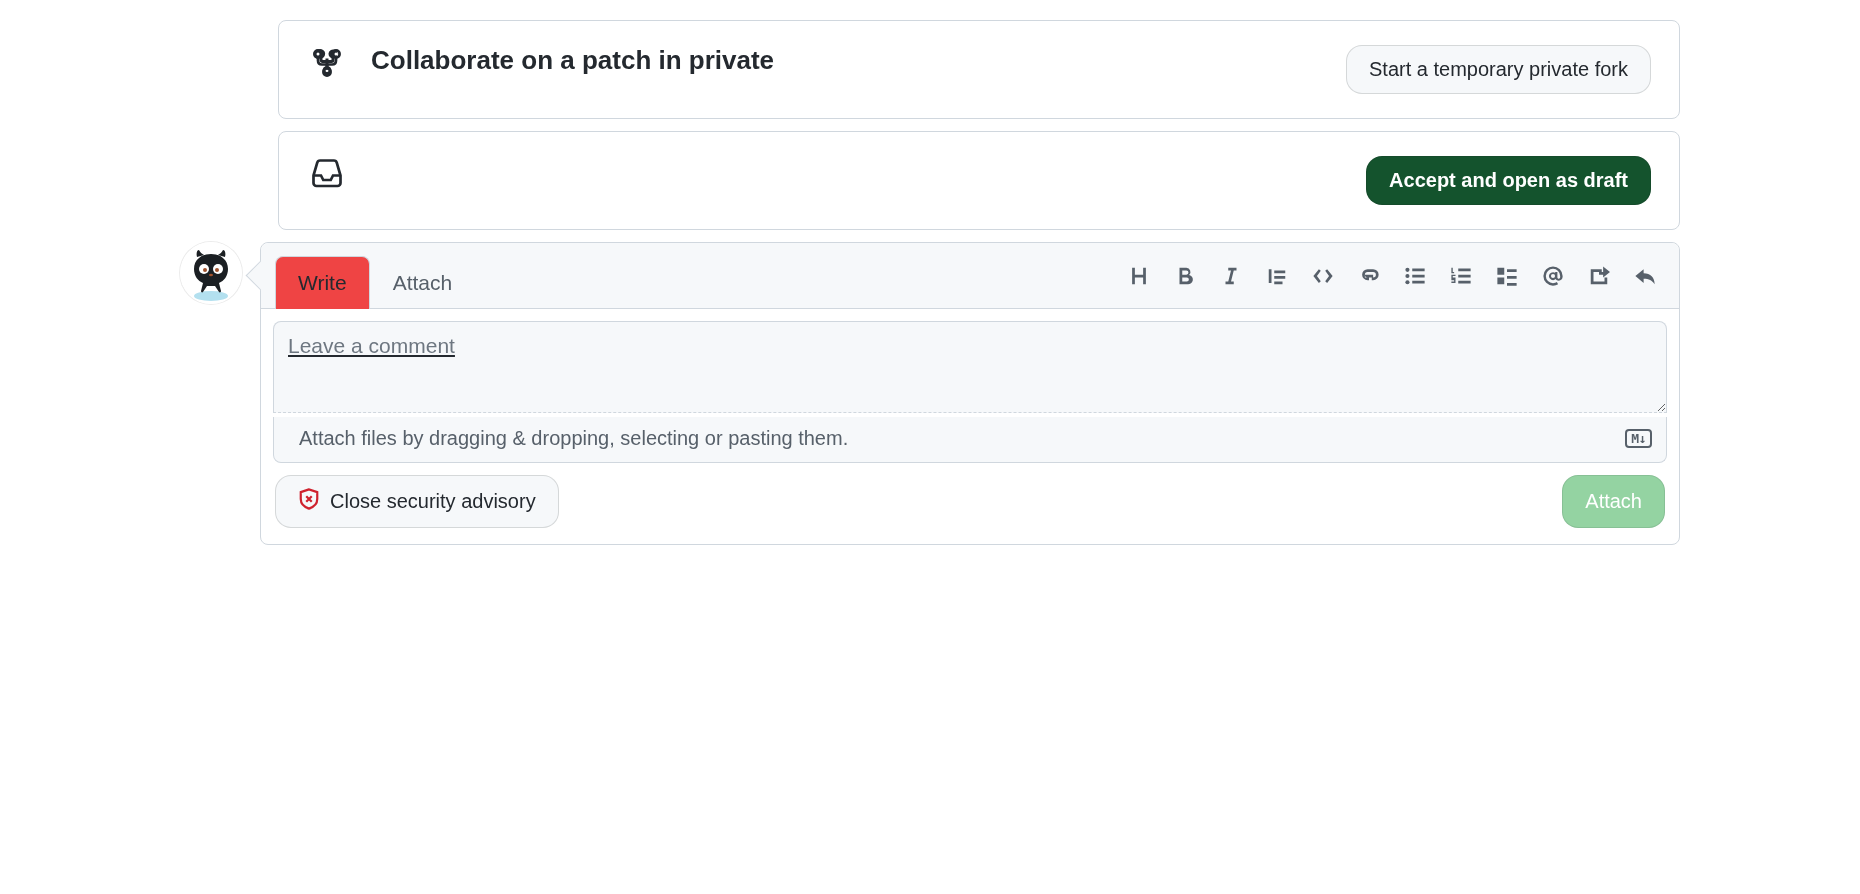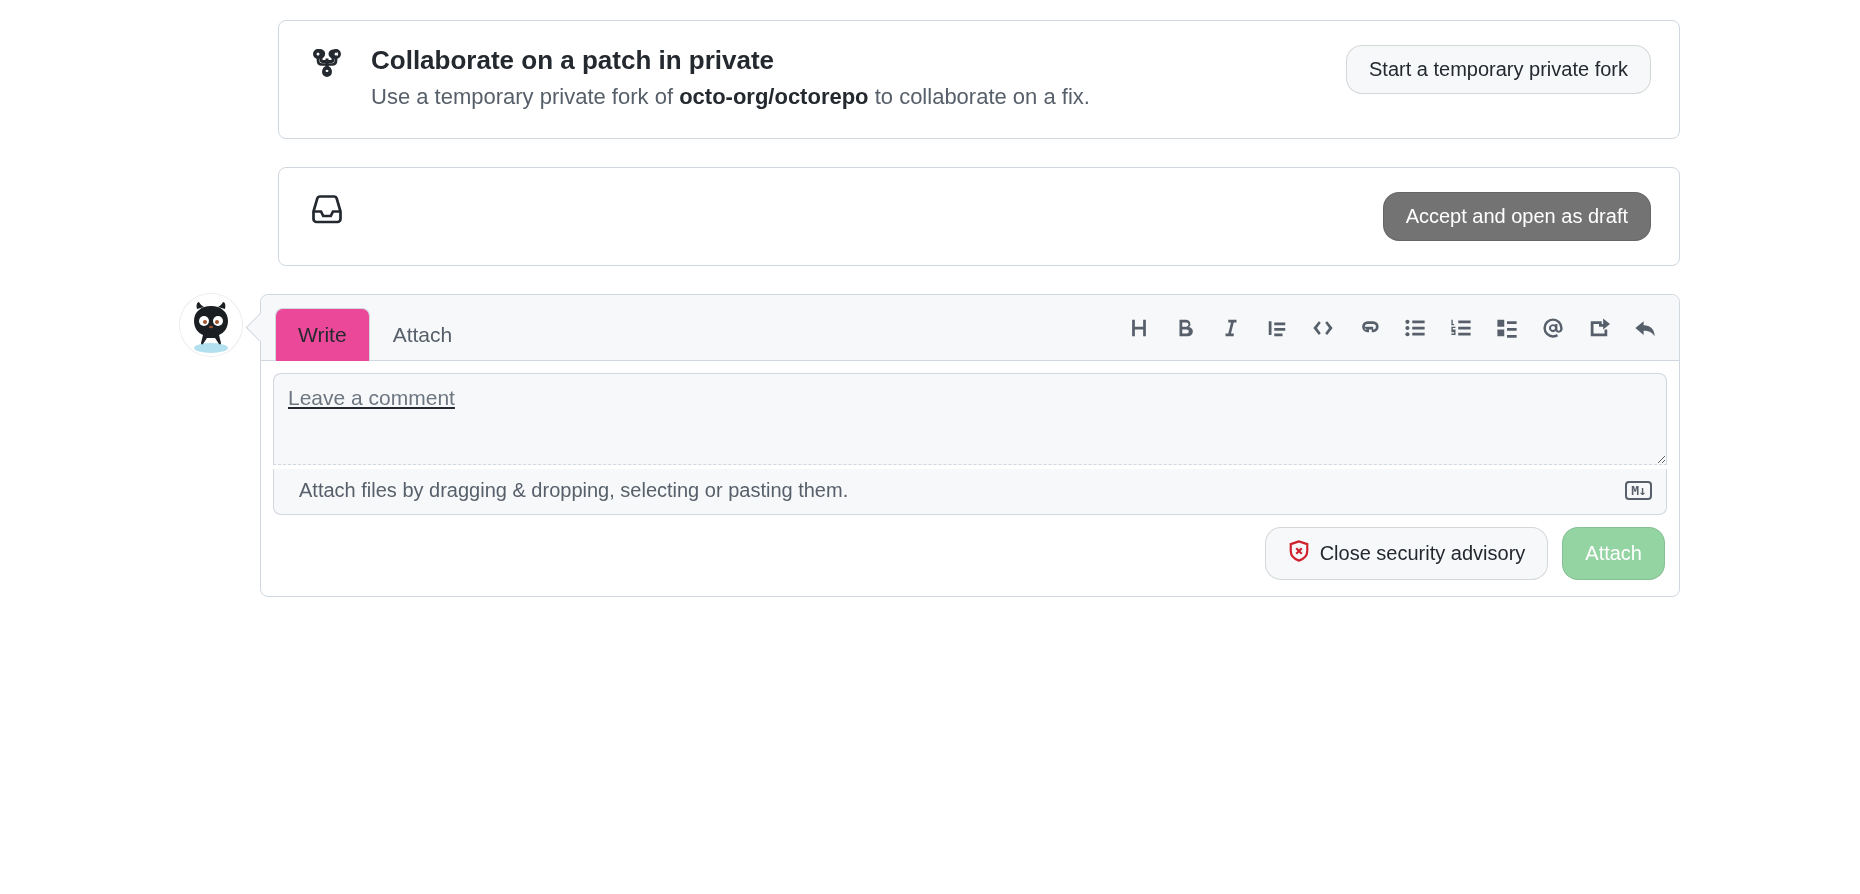--- a/index.html
+++ b/index.html
@@ -11,21 +11,21 @@
     }
     .container {
       max-width: 1540px;
       margin: 0 auto;
       padding: 0 20px;
     }
     .card {
       border: 1px solid #d0d7de;
       border-radius: 8px;
       background: #ffffff;
-      margin-bottom: 28px;
+      margin-bottom: 12px;
       margin-left: 98px;
       padding: 24px 28px;
       display: flex;
       align-items: flex-start;
       gap: 24px;
     }
     .card-icon {
       flex-shrink: 0;
       width: 40px;
       height: 40px;
@@ -54,23 +54,24 @@
       font-weight: 500;
       border-radius: 16px;
       padding: 12px 22px;
       cursor: pointer;
       border: 1px solid rgba(27,31,36,0.15);
       background: #f6f8fa;
       color: #24292f;
       white-space: nowrap;
     }
     .btn-primary {
-      background: #737373;
+      background: #14532d;
       border-color: rgba(27,31,36,0.15);
       color: #ffffff;
+      font-weight: bold;
     }
     .btn-primary-disabled {
       background: #94d3a2;
       border-color: rgba(27,31,36,0.1);
       color: #ffffff;
       cursor: default;
     }
     .btn-icon-inline {
       display: inline-flex;
       align-items: center;
@@ -126,21 +127,21 @@
       font-size: 21px;
       color: #57606a;
       cursor: pointer;
       border: 1px solid transparent;
       border-bottom: none;
       border-radius: 8px 8px 0 0;
       position: relative;
       bottom: -1px;
     }
     .tab.active {
-      background: #ec4899;
+      background: #ef4444;
       color: #24292f;
       border-color: #d0d7de;
     }
     .toolbar {
       margin-left: auto;
       display: flex;
       gap: 22px;
       align-items: center;
       padding-bottom: 12px;
       padding-right: 8px;
@@ -195,45 +196,42 @@
       font-weight: 700;
       border: 2px solid #57606a;
       border-radius: 4px;
       padding: 1px 4px;
       letter-spacing: -0.5px;
       font-family: monospace;
       line-height: 1;
     }
     .comment-actions {
       display: flex;
-      justify-content: flex-end;
-      gap: 14px;
+      justify-content: space-between;
+      gap: 26px;
       padding: 0 14px 16px 14px;
     }
   </style>
 </head>
 <body>
 
 <div class="container">
 
   <div class="card">
     <div class="card-icon">
       <svg viewBox="0 0 24 24" width="36" height="36" fill="currentColor">
         <path d="M6 3a3 3 0 1 0 1 5.83V10c0 1.1.9 2 2 2h2v2.17a3 3 0 1 0 2 0V12h2a2 2 0 0 0 2-2V8.83A3 3 0 1 0 15 8.83V10h-2V8.83a1 1 0 0 0 0 0V9h0-2V8.83h0V10H9V8.83A3 3 0 0 0 6 3zm0 2a1 1 0 1 1 0 2 1 1 0 0 1 0-2zm12 0a1 1 0 1 1 0 2 1 1 0 0 1 0-2zM12 16a1 1 0 1 1 0 2 1 1 0 0 1 0-2z"></path>
         <circle cx="6" cy="6" r="2.4" fill="none" stroke="currentColor" stroke-width="1.8"></circle>
         <circle cx="18" cy="6" r="2.4" fill="none" stroke="currentColor" stroke-width="1.8"></circle>
         <circle cx="12" cy="18" r="2.4" fill="none" stroke="currentColor" stroke-width="1.8"></circle>
         <path d="M6 8.4v2c0 1.5 1 2.6 2.6 2.6H12v2.6M18 8.4v2c0 1.5-1 2.6-2.6 2.6H12" fill="none" stroke="currentColor" stroke-width="1.8"></path>
       </svg>
     </div>
     <div class="card-body">
       <div class="card-title">Collaborate on a patch in private</div>
-      <div class="card-desc">
-        <span>Use a temporary private fork of </span><b>octo-org/octorepo</b><span> to collaborate on a fix.</span>
-      </div>
     </div>
     <div class="card-action">
       <button class="btn">Start a temporary private fork</button>
     </div>
   </div>
 
   <div class="card">
     <div class="card-icon">
       <svg viewBox="0 0 24 24" width="36" height="36" fill="none" stroke="currentColor" stroke-width="1.8">
         <path d="M3 13l2.5-8.5A2 2 0 0 1 7.4 3h9.2a2 2 0 0 1 1.9 1.5L21 13v5a2 2 0 0 1-2 2H5a2 2 0 0 1-2-2v-5z"></path>

